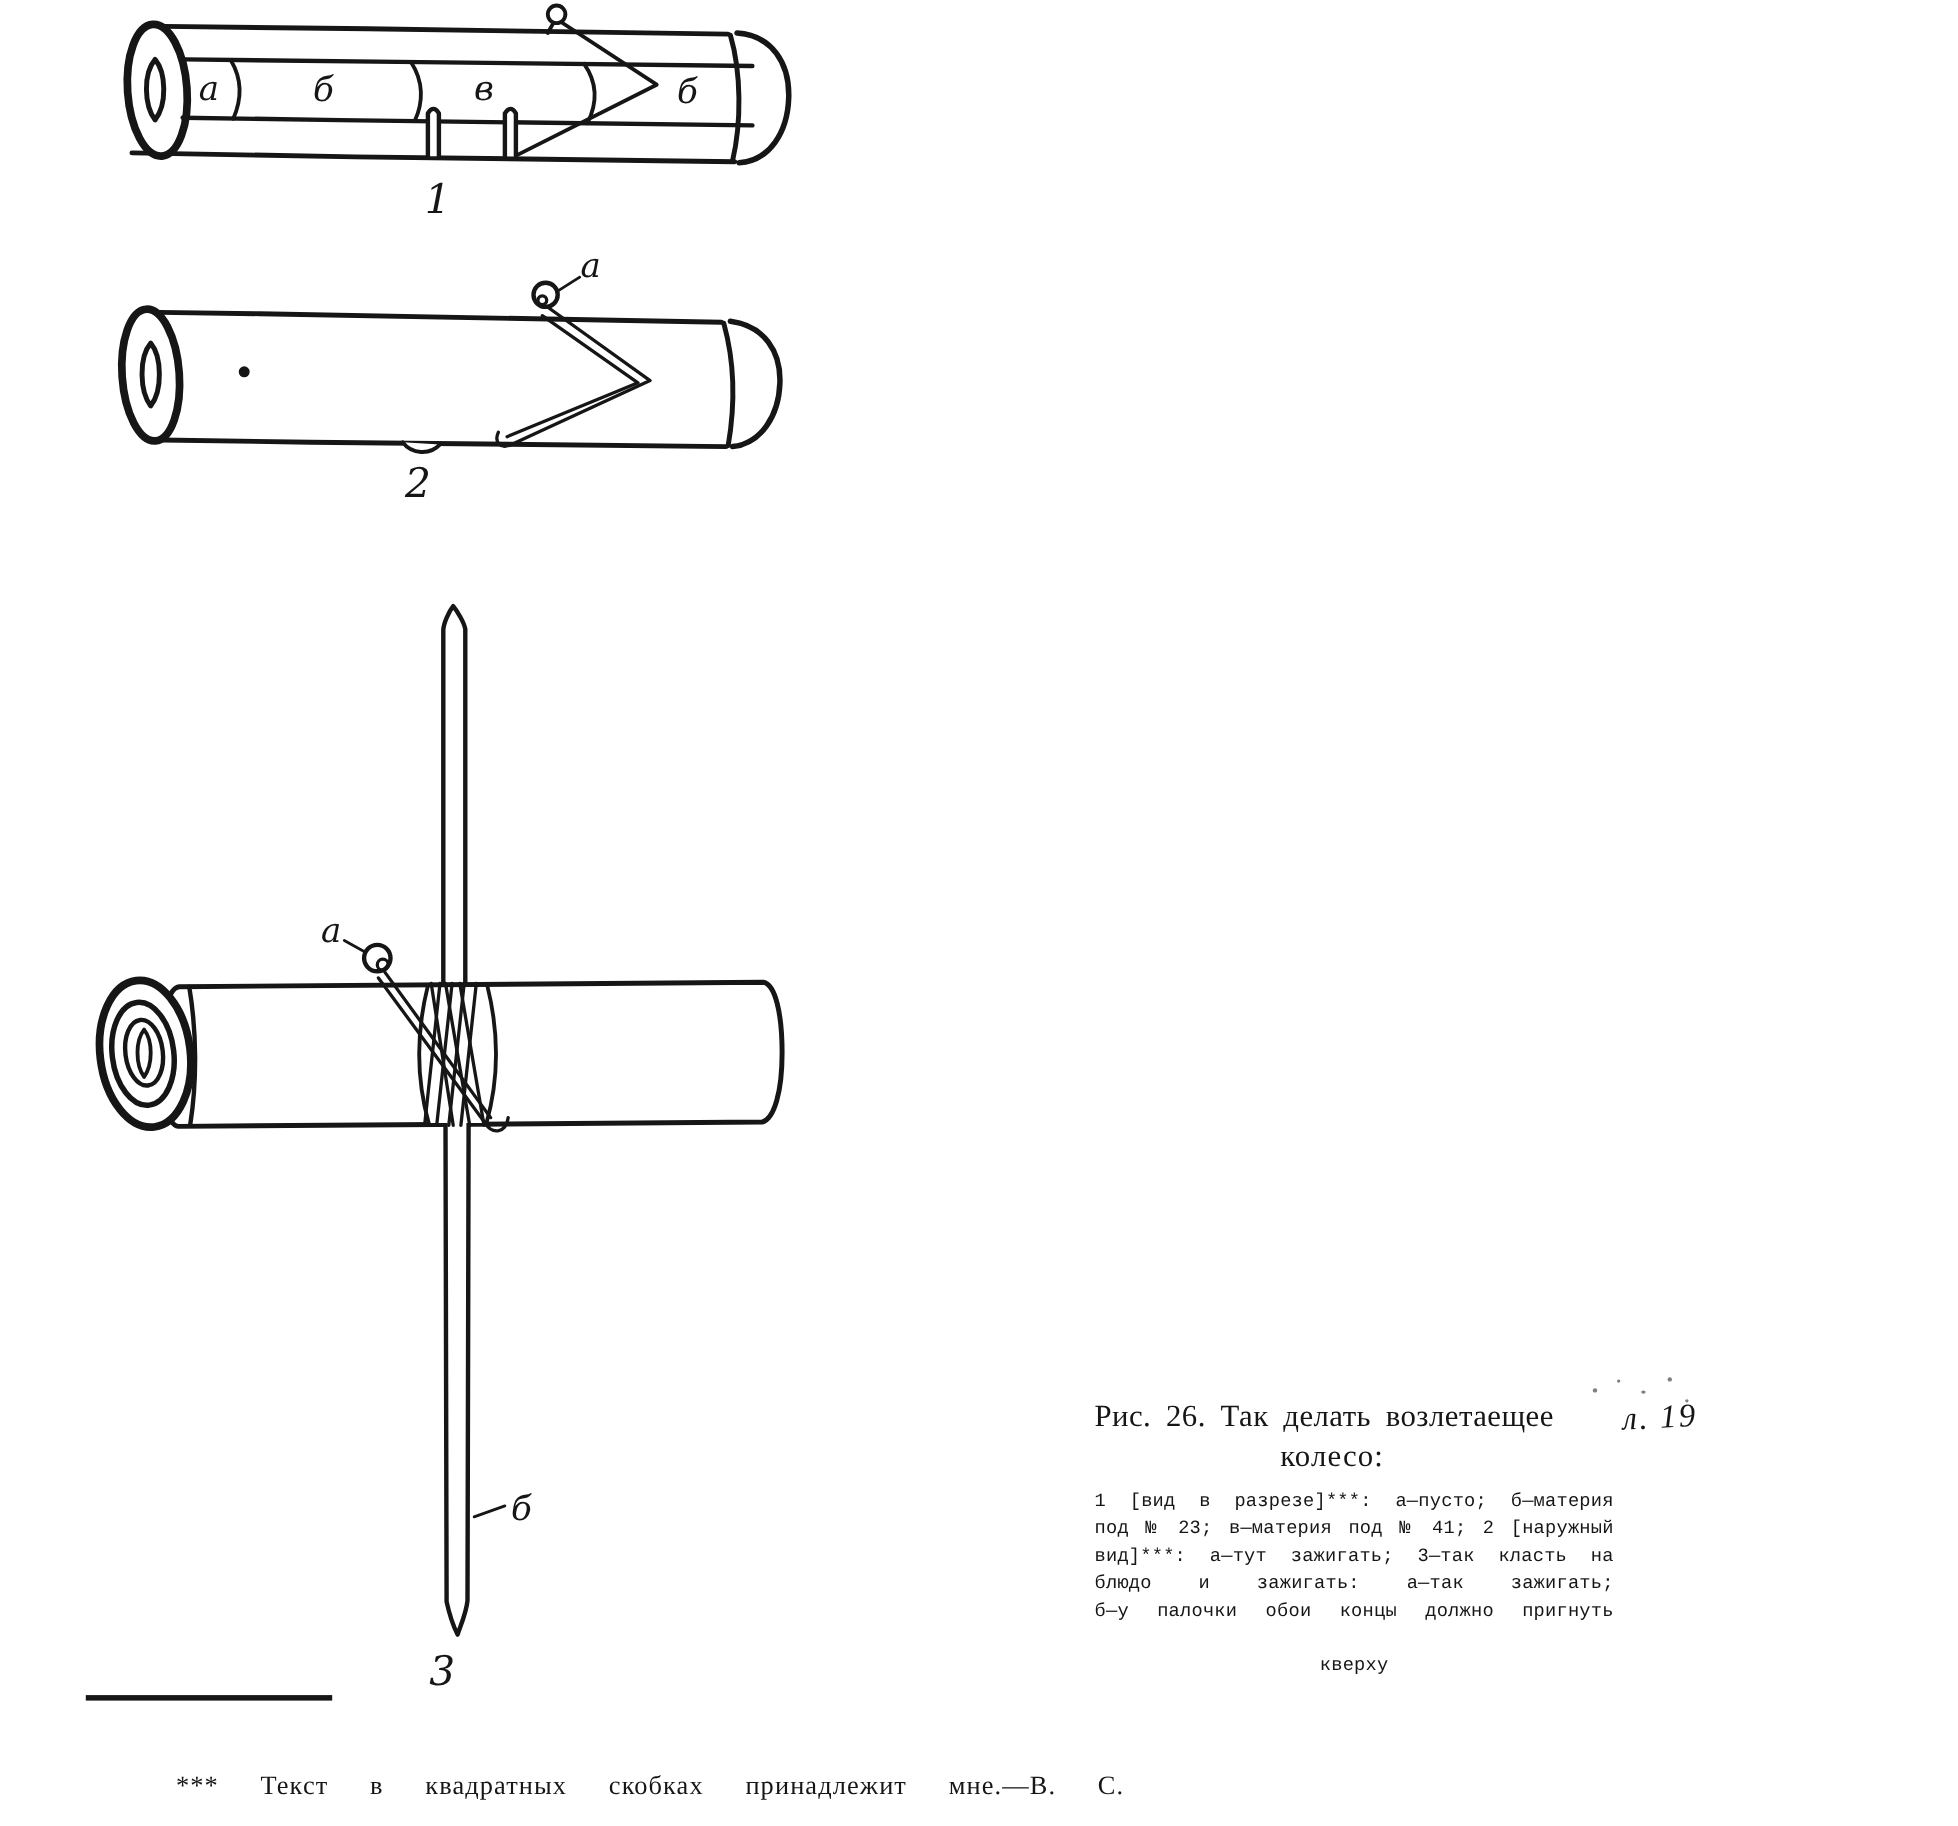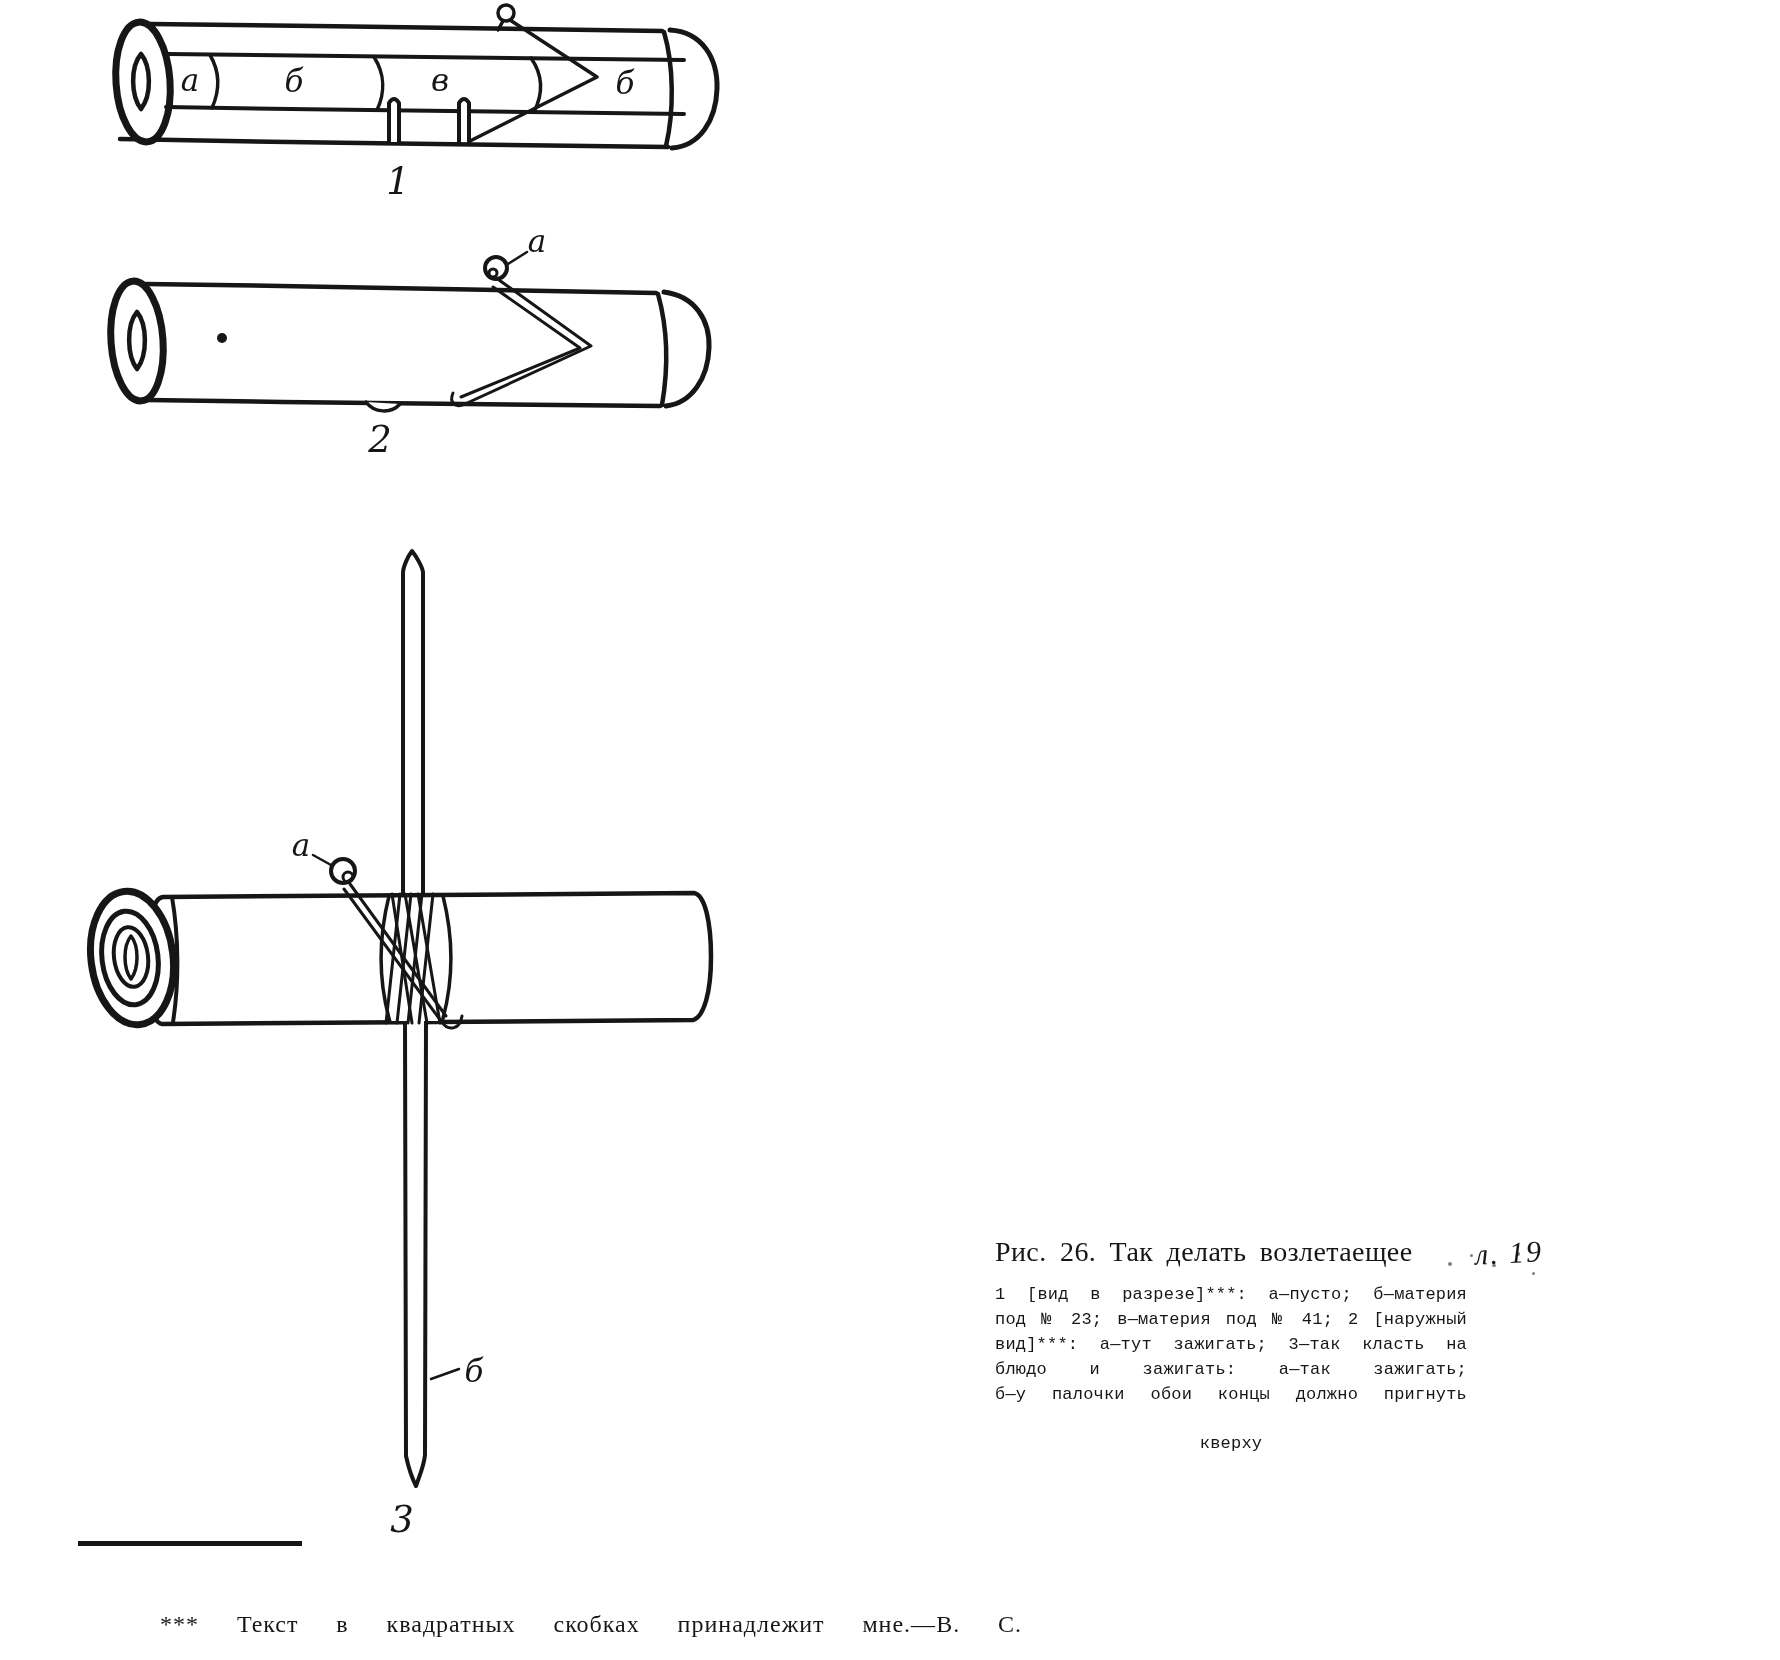--- a/index.html
+++ b/index.html
@@ -4,21 +4,21 @@
 <style>
   html,body{margin:0;padding:0;background:#e8e8e8;}
   .page{position:relative;width:1780px;height:1660px;background:#ffffff;overflow:hidden;
         font-family:"Liberation Serif", serif;color:#161616;}
   .fig-svg{position:absolute;left:0;top:0;}
   svg .stroke{stroke:#161616;fill:none;stroke-linecap:round;stroke-linejoin:round;}
   svg .wfill{fill:#ffffff;}
   svg text{font-family:"DejaVu Serif", serif;font-style:italic;fill:#161616;}
   .fig-label{font-size:31px;}
   .fig-num{font-size:37px;}
-  .caption{position:absolute;left:995px;top:1236px;width:548px;}
+  .caption{position:absolute;left:995px;top:1272px;width:548px;}
   .cap-title-row{display:flex;justify-content:space-between;align-items:flex-start;white-space:nowrap;}
   .cap-title{font-size:28px;word-spacing:6px;letter-spacing:.4px;}
   .margin-note{font-style:italic;font-size:30px;transform:rotate(-3deg);letter-spacing:2px;}
   .cap-title2{width:432px;text-align:center;font-size:28px;letter-spacing:1px;margin-top:3px;}
   .cap-body{width:472px;margin-top:12px;font-size:17px;line-height:25px;font-family:Liberation Mono, monospace;}
   .cap-line{text-align:justify;text-align-last:justify;letter-spacing:.2px;}
   .cap-line.center{text-align:center;text-align-last:center;margin-top:24px;}
   .footnote-rule{position:absolute;left:78px;top:1541px;width:224px;height:5px;background:#161616;}
   .footnote{position:absolute;left:160px;top:1611px;width:862px;font-size:24px;
             text-align:justify;text-align-last:justify;letter-spacing:1px;}
@@ -129,20 +129,21 @@
       <text class="fig-label" x="474" y="1382" text-anchor="middle">б</text>
       <text class="fig-num" x="402" y="1532" text-anchor="middle">3</text>
     </g>
   </svg>
 
   <div class="caption">
     <div class="cap-title-row">
       <span class="cap-title">Рис. 26. Так делать возлетаещее</span>
       <span class="margin-note">л. 19</span>
     </div>
+    <div class="cap-title2">колесо:</div>
     <div class="cap-body">
       <div class="cap-line">1 [вид в разрезе]***: а—пусто; б—материя</div>
       <div class="cap-line">под № 23; в—материя под № 41; 2 [наружный</div>
       <div class="cap-line">вид]***: а—тут зажигать; 3—так класть на</div>
       <div class="cap-line">блюдо и зажигать: а—так зажигать;</div>
       <div class="cap-line">б—у палочки обои концы должно пригнуть</div>
       <div class="cap-line center">кверху</div>
     </div>
   </div>
 

